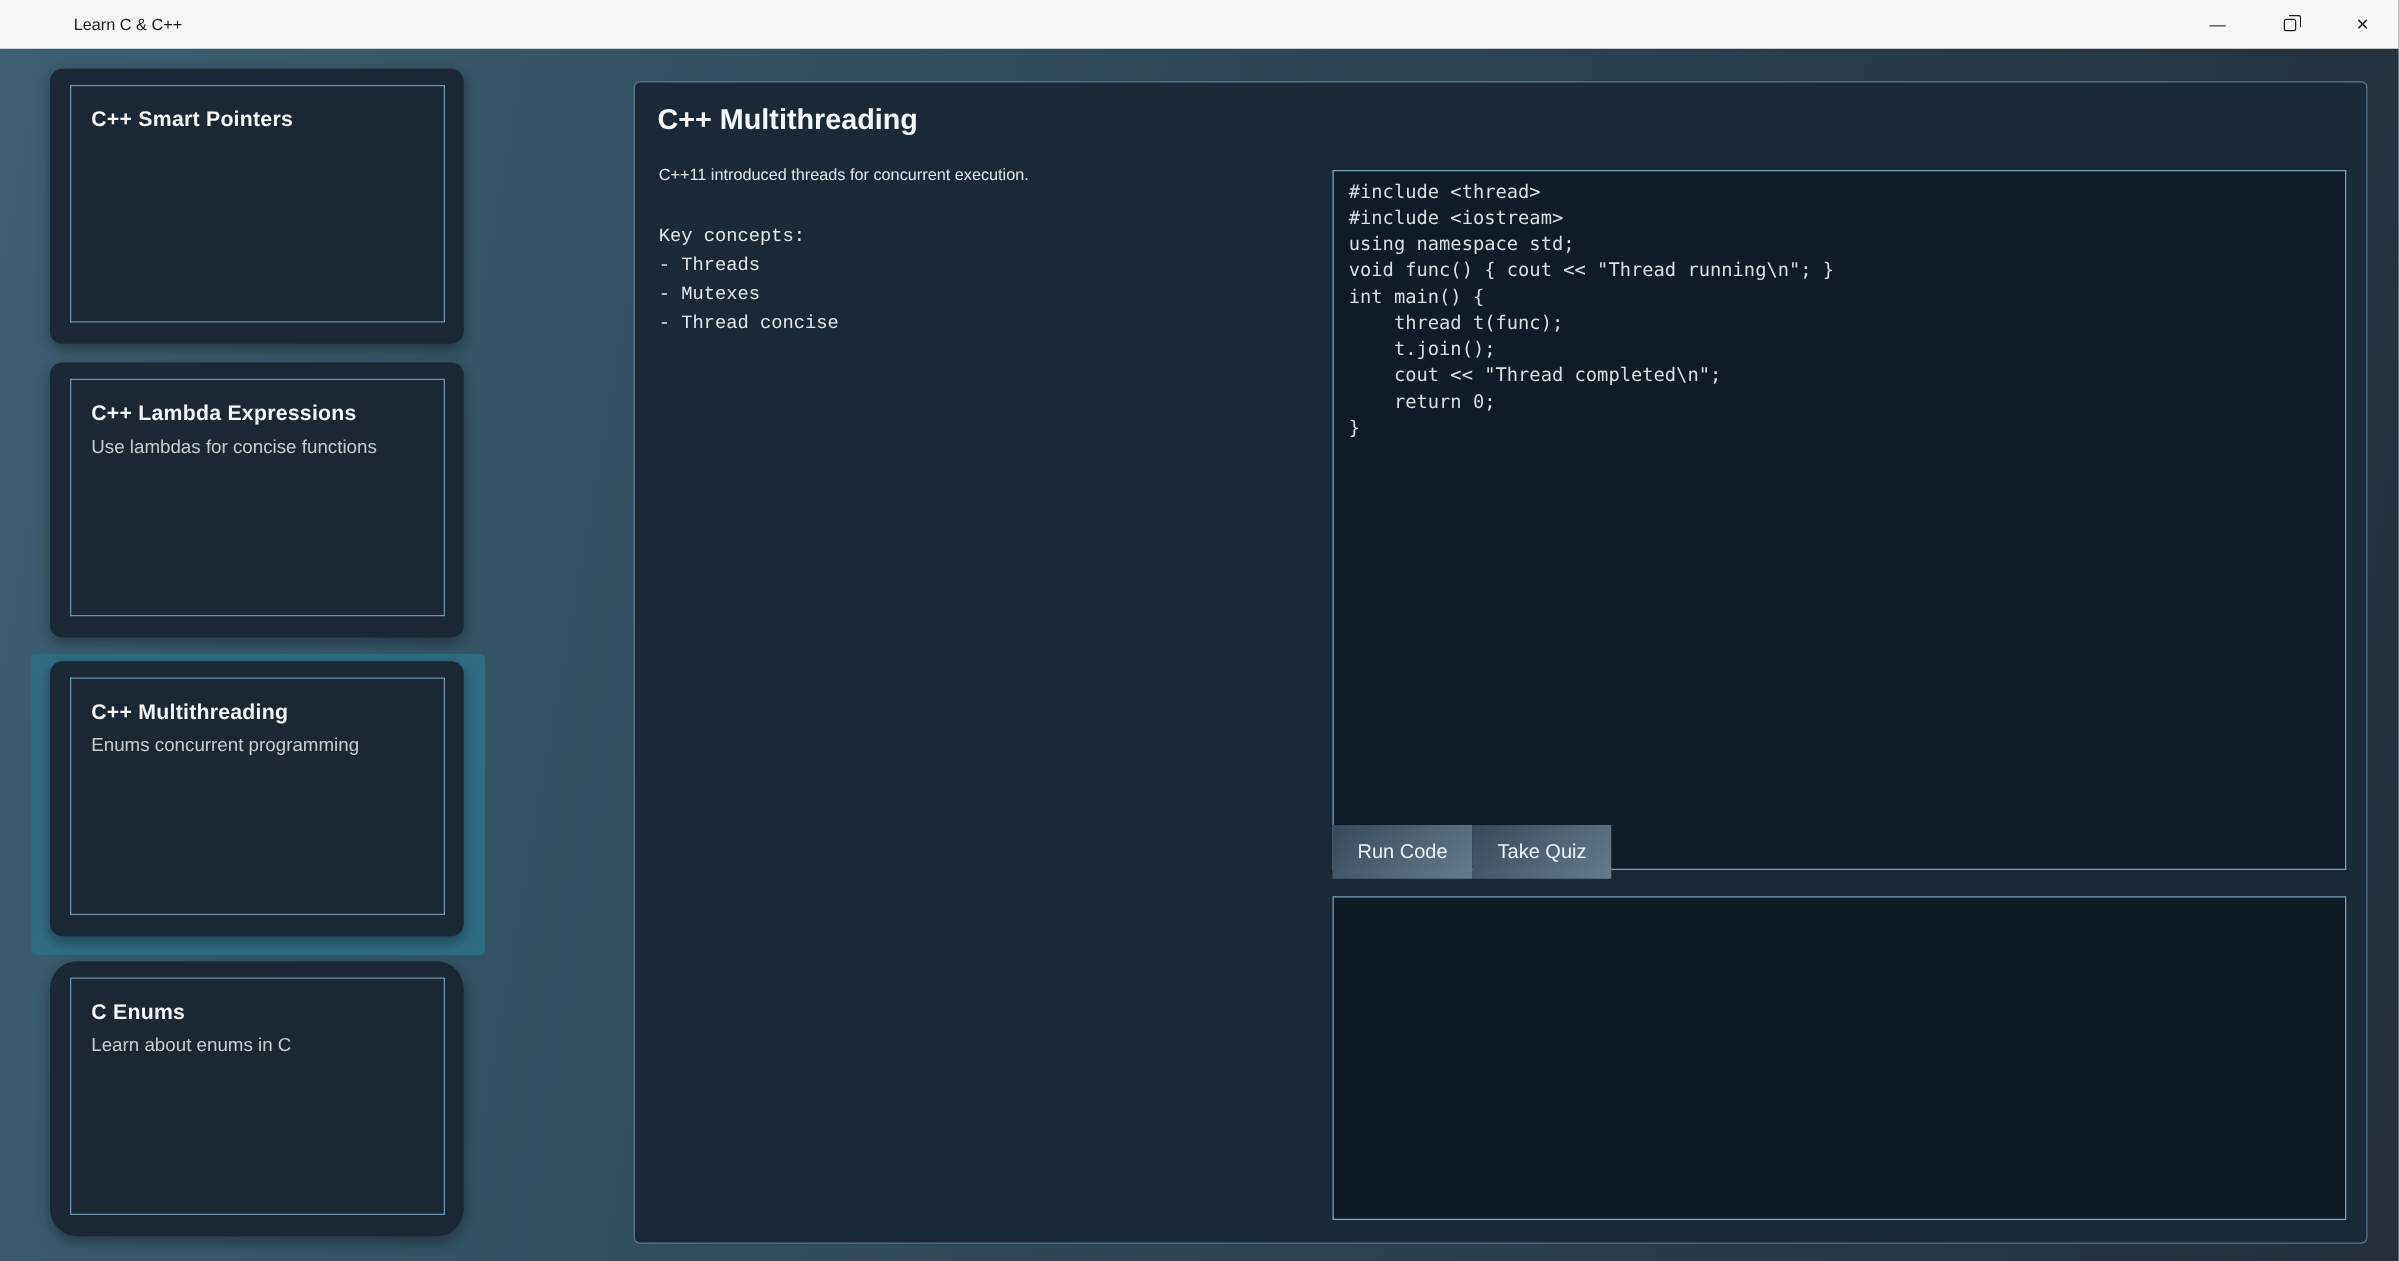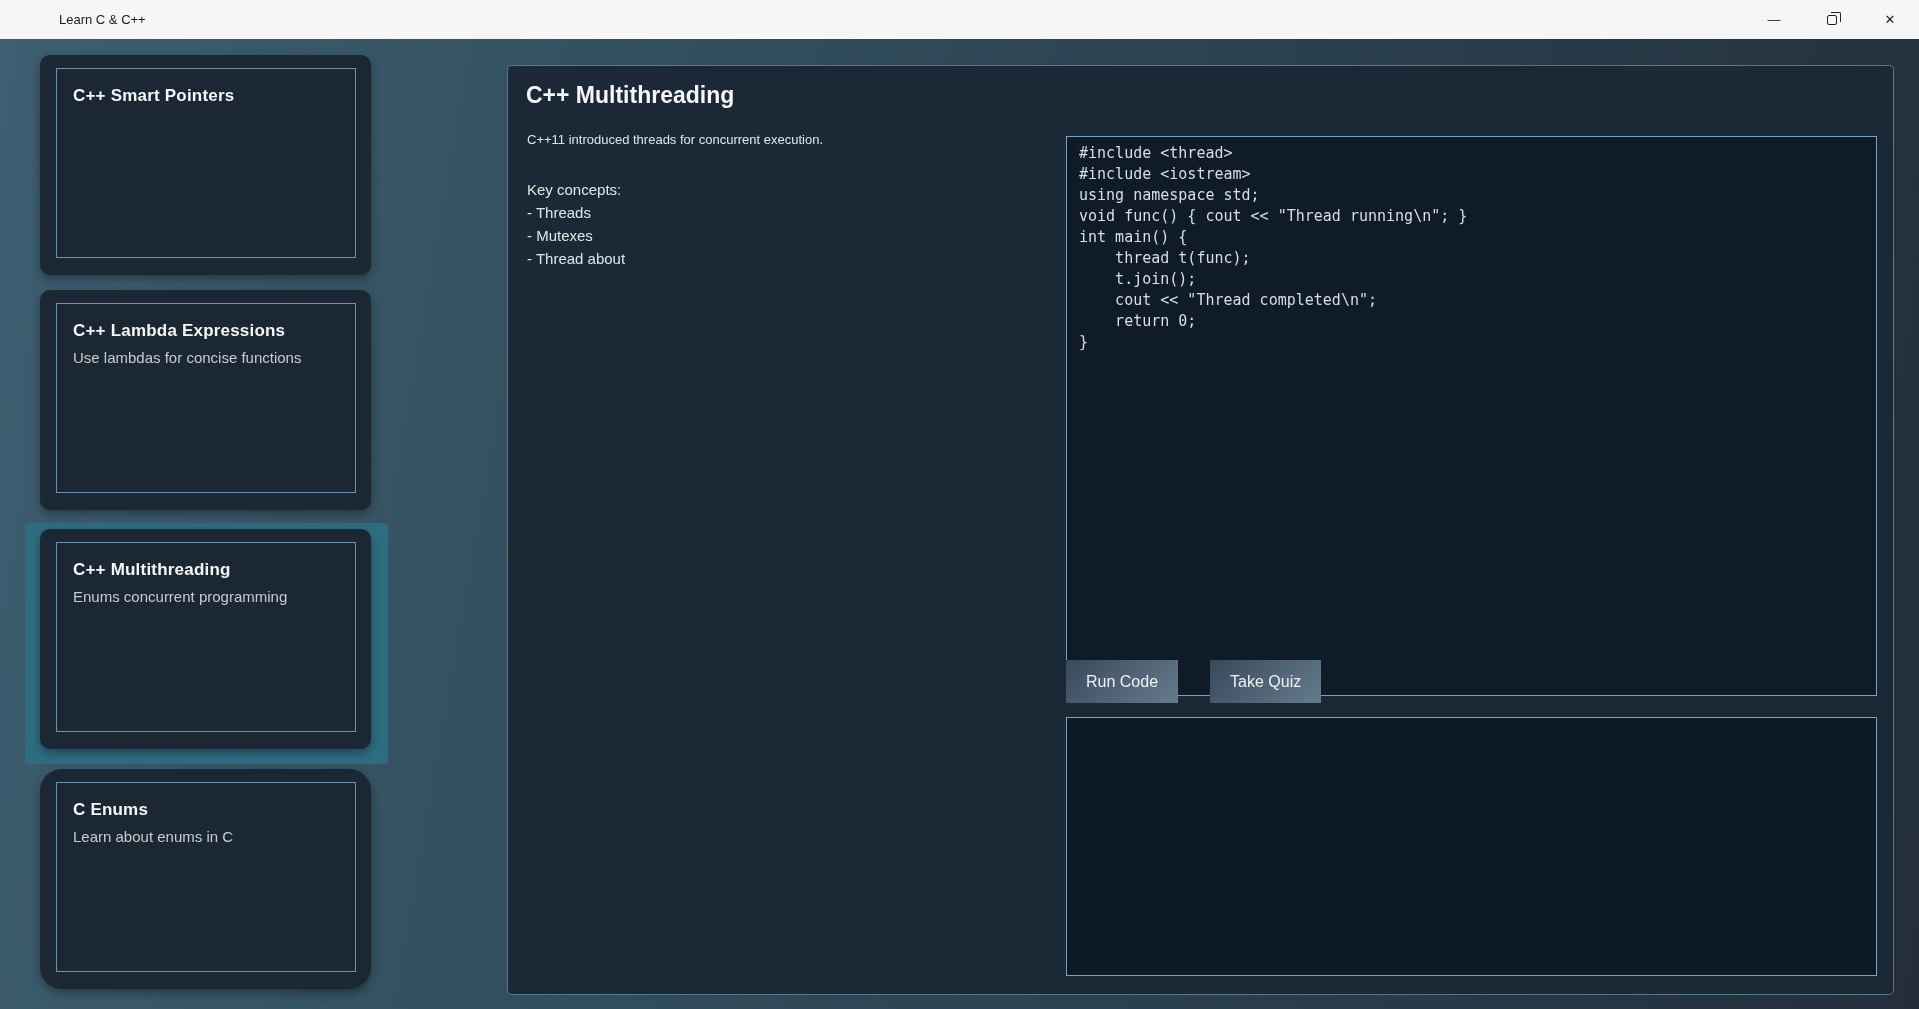--- a/index.html
+++ b/index.html
@@ -78,33 +78,33 @@
   .panel-title {
     position: absolute; left: 18px; top: 16px;
     font-size: 23px; font-weight: 700; color: var(--text-primary, #f4f6f7);
   }
   .panel-desc {
     position: absolute; left: 19px; top: 66px;
     font-size: 13px; color: #e2e6e9;
   }
   .panel-concepts {
     position: absolute; left: 19px; top: 112px;
-    font-size: 15px; color: #e2e6e9; line-height: 23px;
+    font-size: 15px; color: #e2e6e9; line-height: 23px; font-family: Liberation Mono, monospace;
   }
   .code-box {
     position: absolute; left: 558px; top: 70px; width: 811px; height: 560px;
     background: var(--code-bg, #0f1b26);
     border: 1px solid var(--border-light, #7aa2ba);
     padding: 6px 12px;
     font-family: "DejaVu Sans Mono", "Liberation Mono", monospace;
     font-size: 15px; line-height: 21px; color: #d9dee3;
     white-space: pre; overflow: hidden;
   }
   .btn-row {
-    position: absolute; left: 558px; top: 594px; display: flex; gap: 32px;
+    position: absolute; left: 558px; top: 594px; display: flex; gap: 0;
   }
   .action-btn {
     height: 43px; padding: 0 20px; border: none;
     background: linear-gradient(135deg, var(--btn-grad-start, #374a5b) 0%, var(--btn-grad-end, #667b8b) 100%);
     color: #eef2f4; font-size: 16px; font-family: "Liberation Sans", sans-serif;
   }
   .output-box {
     position: absolute; left: 558px; top: 651px; width: 811px; height: 259px;
     background: var(--output-bg, #0e1a24);
     border: 1px solid var(--border-light, #7aa2ba);
@@ -165,21 +165,21 @@
   </div>
 
   <div class="panel">
     <div class="panel-title">C++ Multithreading</div>
     <div class="panel-desc">C++11 introduced threads for concurrent execution.</div>
 
     <div class="panel-concepts">
       <div>Key concepts:</div>
       <div>- Threads</div>
       <div>- Mutexes</div>
-      <div>- Thread about</div>
+      <div>- Thread concise</div>
     </div>
 
     <div class="code-box">#include &lt;thread&gt;
 #include &lt;iostream&gt;
 using namespace std;
 void func() { cout &lt;&lt; "Thread running\n"; }
 int main() {
     thread t(func);
     t.join();
     cout &lt;&lt; "Thread completed\n";

